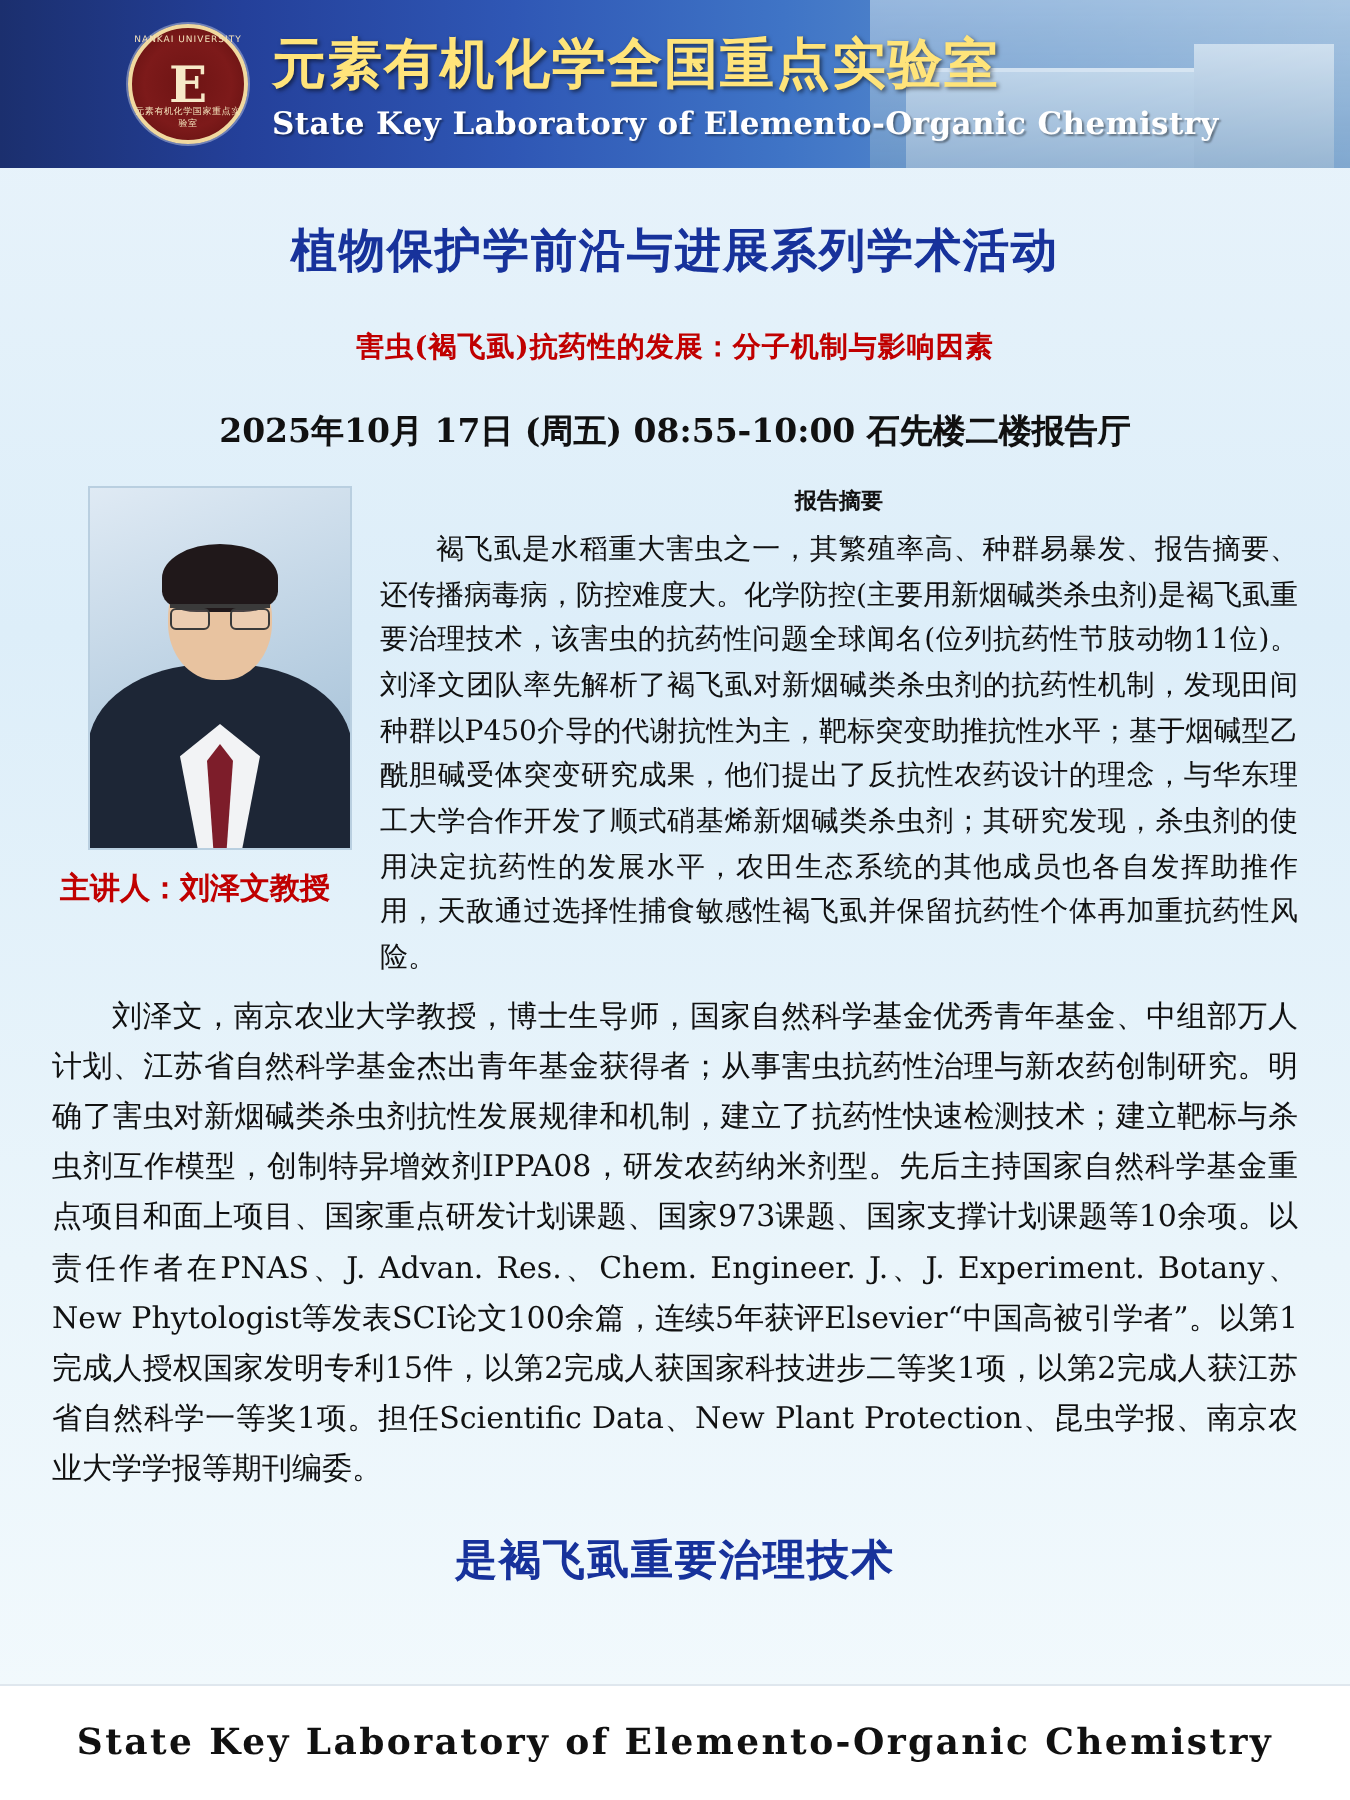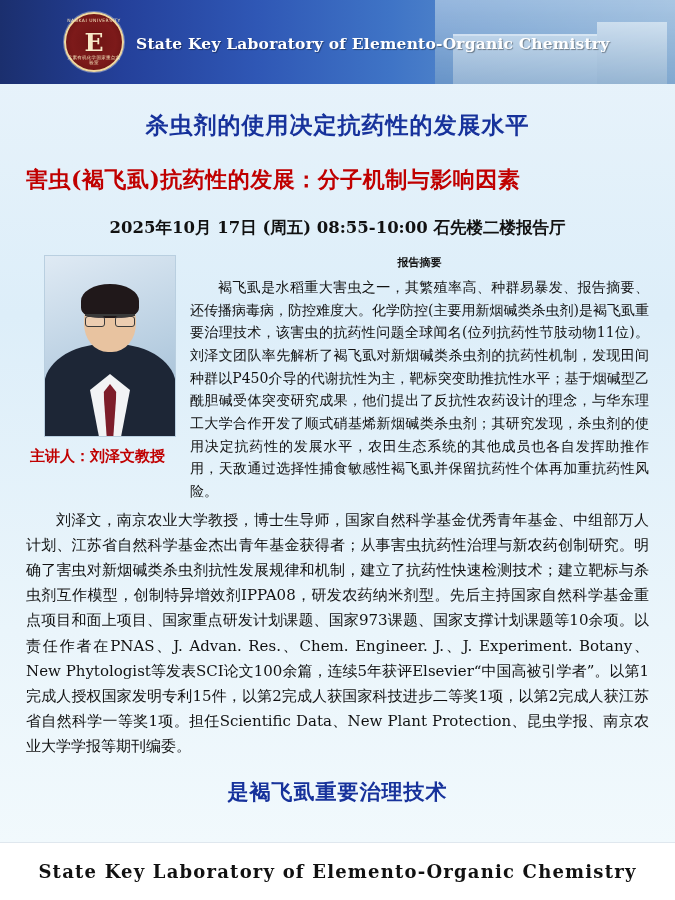--- a/index.html
+++ b/index.html
@@ -120,23 +120,23 @@
   .series-title {
     text-align: center;
     font-family: "DejaVu Serif", "Liberation Serif", serif;
     font-size: 23px;
     font-weight: bold;
     color: #17329b;
     letter-spacing: 1px;
     margin-bottom: 24px;
   }
   .talk-title {
-    text-align: left;
-    font-family: "DejaVu Serif", "Liberation Serif", serif;
-    font-size: 22px;
+    text-align: center;
+    font-family: "DejaVu Serif", "Liberation Serif", serif;
+    font-size: 14px;
     font-weight: bold;
     color: #c00000;
     letter-spacing: .5px;
     margin-bottom: 22px;
   }
   .datetime {
     text-align: center;
     font-family: "DejaVu Serif", "Liberation Serif", serif;
     font-size: 16.5px;
     font-weight: bold;
@@ -295,28 +295,29 @@
 
   <div class="header">
     <div class="header-photo"></div>
     <div class="header-inner">
       <div class="logo">
         <div class="logo-ring-top">NANKAI UNIVERSITY</div>
         <div class="logo-e">E</div>
         <div class="logo-ring-bottom">元素有机化学国家重点实验室</div>
       </div>
       <div class="header-titles">
+        <div class="header-cn">元素有机化学全国重点实验室</div>
         <div class="header-en">State Key Laboratory of Elemento-Organic Chemistry</div>
       </div>
     </div>
   </div>
 
   <div class="body">
 
-    <div class="series-title">杀虫剂的使用决定抗药性的发展水平</div>
+    <div class="series-title">植物保护学前沿与进展系列学术活动</div>
     <div class="talk-title">害虫(褐飞虱)抗药性的发展：分子机制与影响因素</div>
     <div class="datetime">2025年10月 17日 (周五) 08:55-10:00 石先楼二楼报告厅</div>
 
     <div class="abstract-wrap">
       <div class="speaker-col">
         <div class="portrait">
           <div class="bg"></div>
           <div class="body-suit"></div>
           <div class="shirt"></div>
           <div class="tie"></div>

